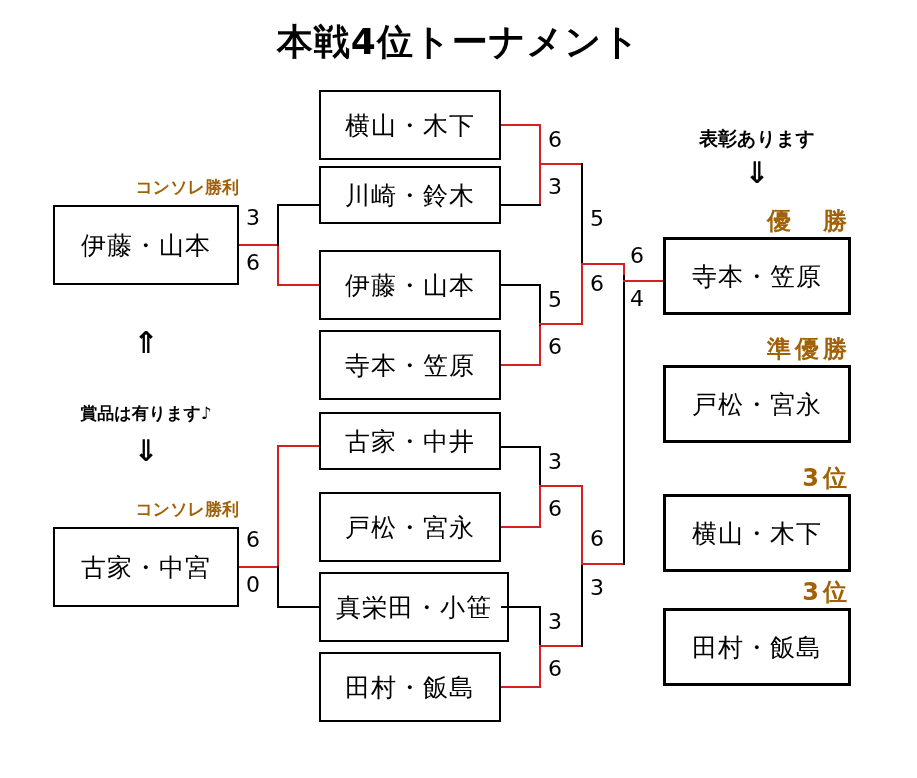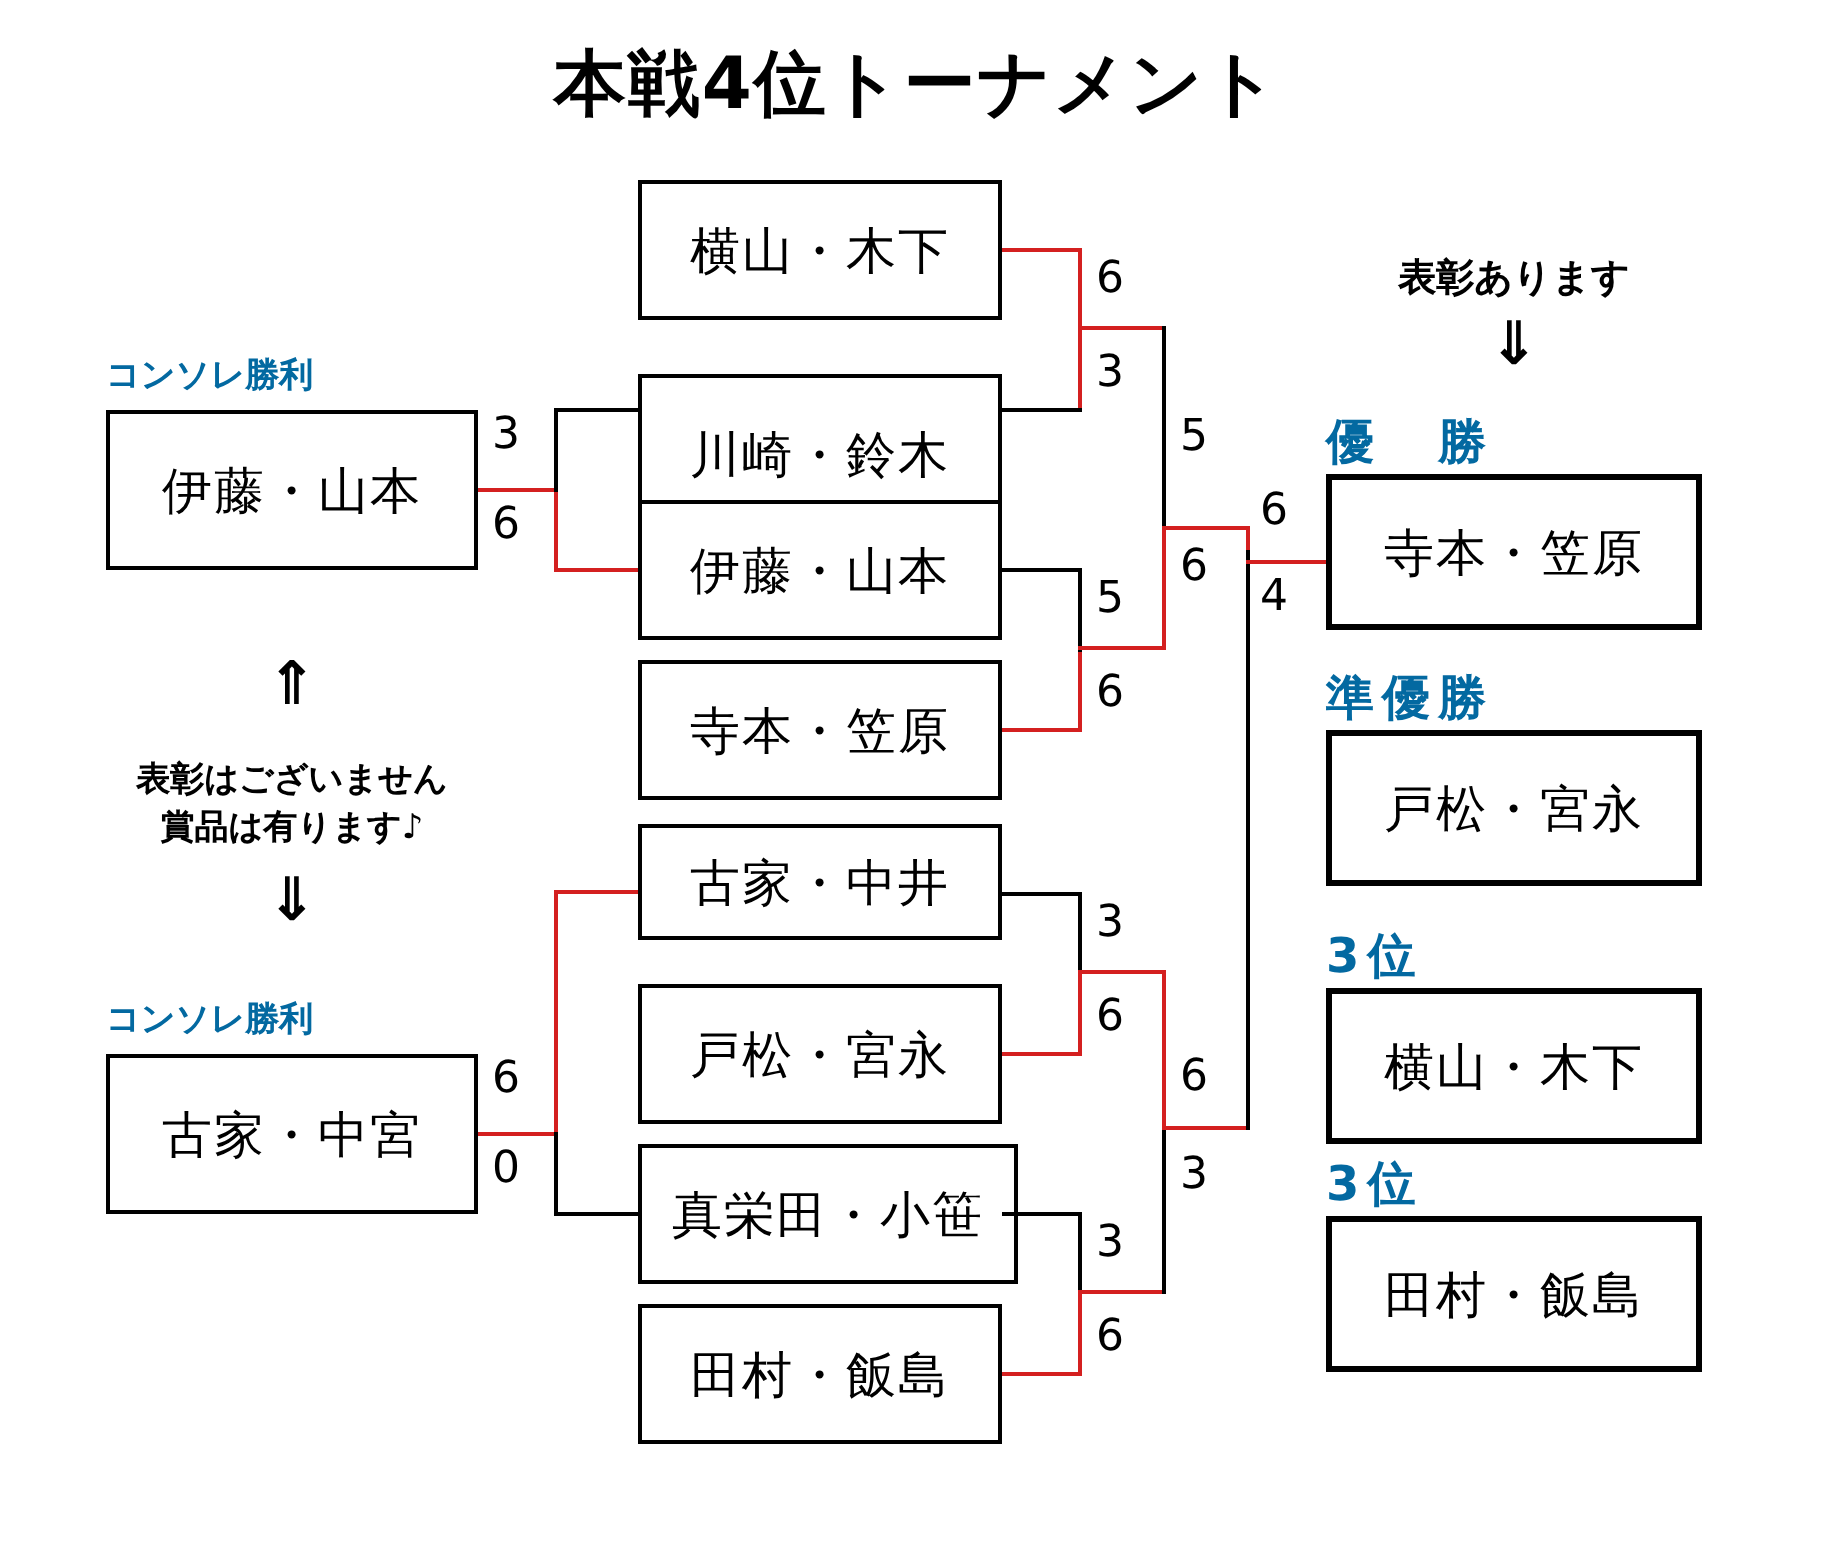--- a/index.html
+++ b/index.html
@@ -44,22 +44,22 @@
     font-weight: 500;
     letter-spacing: 1px;
     color: #000;
   }
   .box.thick { border-width: 3px; }
 
   
   .caption {
     font-size: 17px;
     font-weight: bold;
-    text-align: left;
-    color: #0369a1;
+    text-align: right;
+    color: #a16207;
     white-space: nowrap;
   }
   .caption.big {
     font-size: 24px;
     letter-spacing: 4px;
   }
 
   
   .note-line {
     font-size: 17px;
@@ -103,36 +103,35 @@
 
   <div class="abs ln red h" style="left:239px; top:244px; width:39px;"></div>
   <div class="abs ln red v" style="left:277px; top:244px; height:42px;"></div>
   <div class="abs ln red h" style="left:277px; top:284px; width:42px;"></div>
   <div class="abs ln v" style="left:277px; top:204px; height:42px;"></div>
   <div class="abs ln h" style="left:277px; top:204px; width:42px;"></div>
   <div class="abs score" style="left:246px; top:207px;">3</div>
   <div class="abs score" style="left:246px; top:252px;">6</div>
 
   <div class="abs arrow" style="left:93px; top:328px; width:106px;">⇑</div>
-  <div class="abs note-line" style="left:36px; top:378px; width:220px;">表彰はございません</div>
   <div class="abs note-line" style="left:36px; top:402px; width:220px;">賞品は有ります♪</div>
   <div class="abs arrow" style="left:93px; top:436px; width:106px;">⇓</div>
 
   <div class="abs caption" style="left:53px; top:498px; width:186px;">コンソレ勝利</div>
   <div class="abs box" style="left:53px; top:527px; width:186px; height:80px;">古家・中宮</div>
   <div class="abs ln red h" style="left:239px; top:566px; width:39px;"></div>
   <div class="abs ln red v" style="left:277px; top:445px; height:123px;"></div>
   <div class="abs ln red h" style="left:277px; top:445px; width:42px;"></div>
   <div class="abs ln v" style="left:277px; top:566px; height:42px;"></div>
   <div class="abs ln h" style="left:277px; top:606px; width:42px;"></div>
   <div class="abs score" style="left:246px; top:529px;">6</div>
   <div class="abs score" style="left:246px; top:574px;">0</div>
 
   <div class="abs box" style="left:319px; top:90px;  width:182px; height:70px;">横山・木下</div>
-  <div class="abs box" style="left:319px; top:187px; width:182px; height:80px;">川崎・鈴木</div>
+  <div class="abs box" style="left:319px; top:166px; width:182px; height:58px;">川崎・鈴木</div>
   <div class="abs box" style="left:319px; top:250px; width:182px; height:70px;">伊藤・山本</div>
   <div class="abs box" style="left:319px; top:330px; width:182px; height:70px;">寺本・笠原</div>
   <div class="abs box" style="left:319px; top:412px; width:182px; height:58px;">古家・中井</div>
   <div class="abs box" style="left:319px; top:492px; width:182px; height:70px;">戸松・宮永</div>
   <div class="abs box" style="left:319px; top:572px; width:190px; height:70px;">真栄田・小笹</div>
   <div class="abs box" style="left:319px; top:652px; width:182px; height:70px;">田村・飯島</div>
 
   <div class="abs ln red h" style="left:501px; top:124px; width:40px;"></div>
   <div class="abs ln red v" style="left:539px; top:124px; height:80px;"></div>
   <div class="abs ln h" style="left:501px; top:204px; width:40px;"></div>

